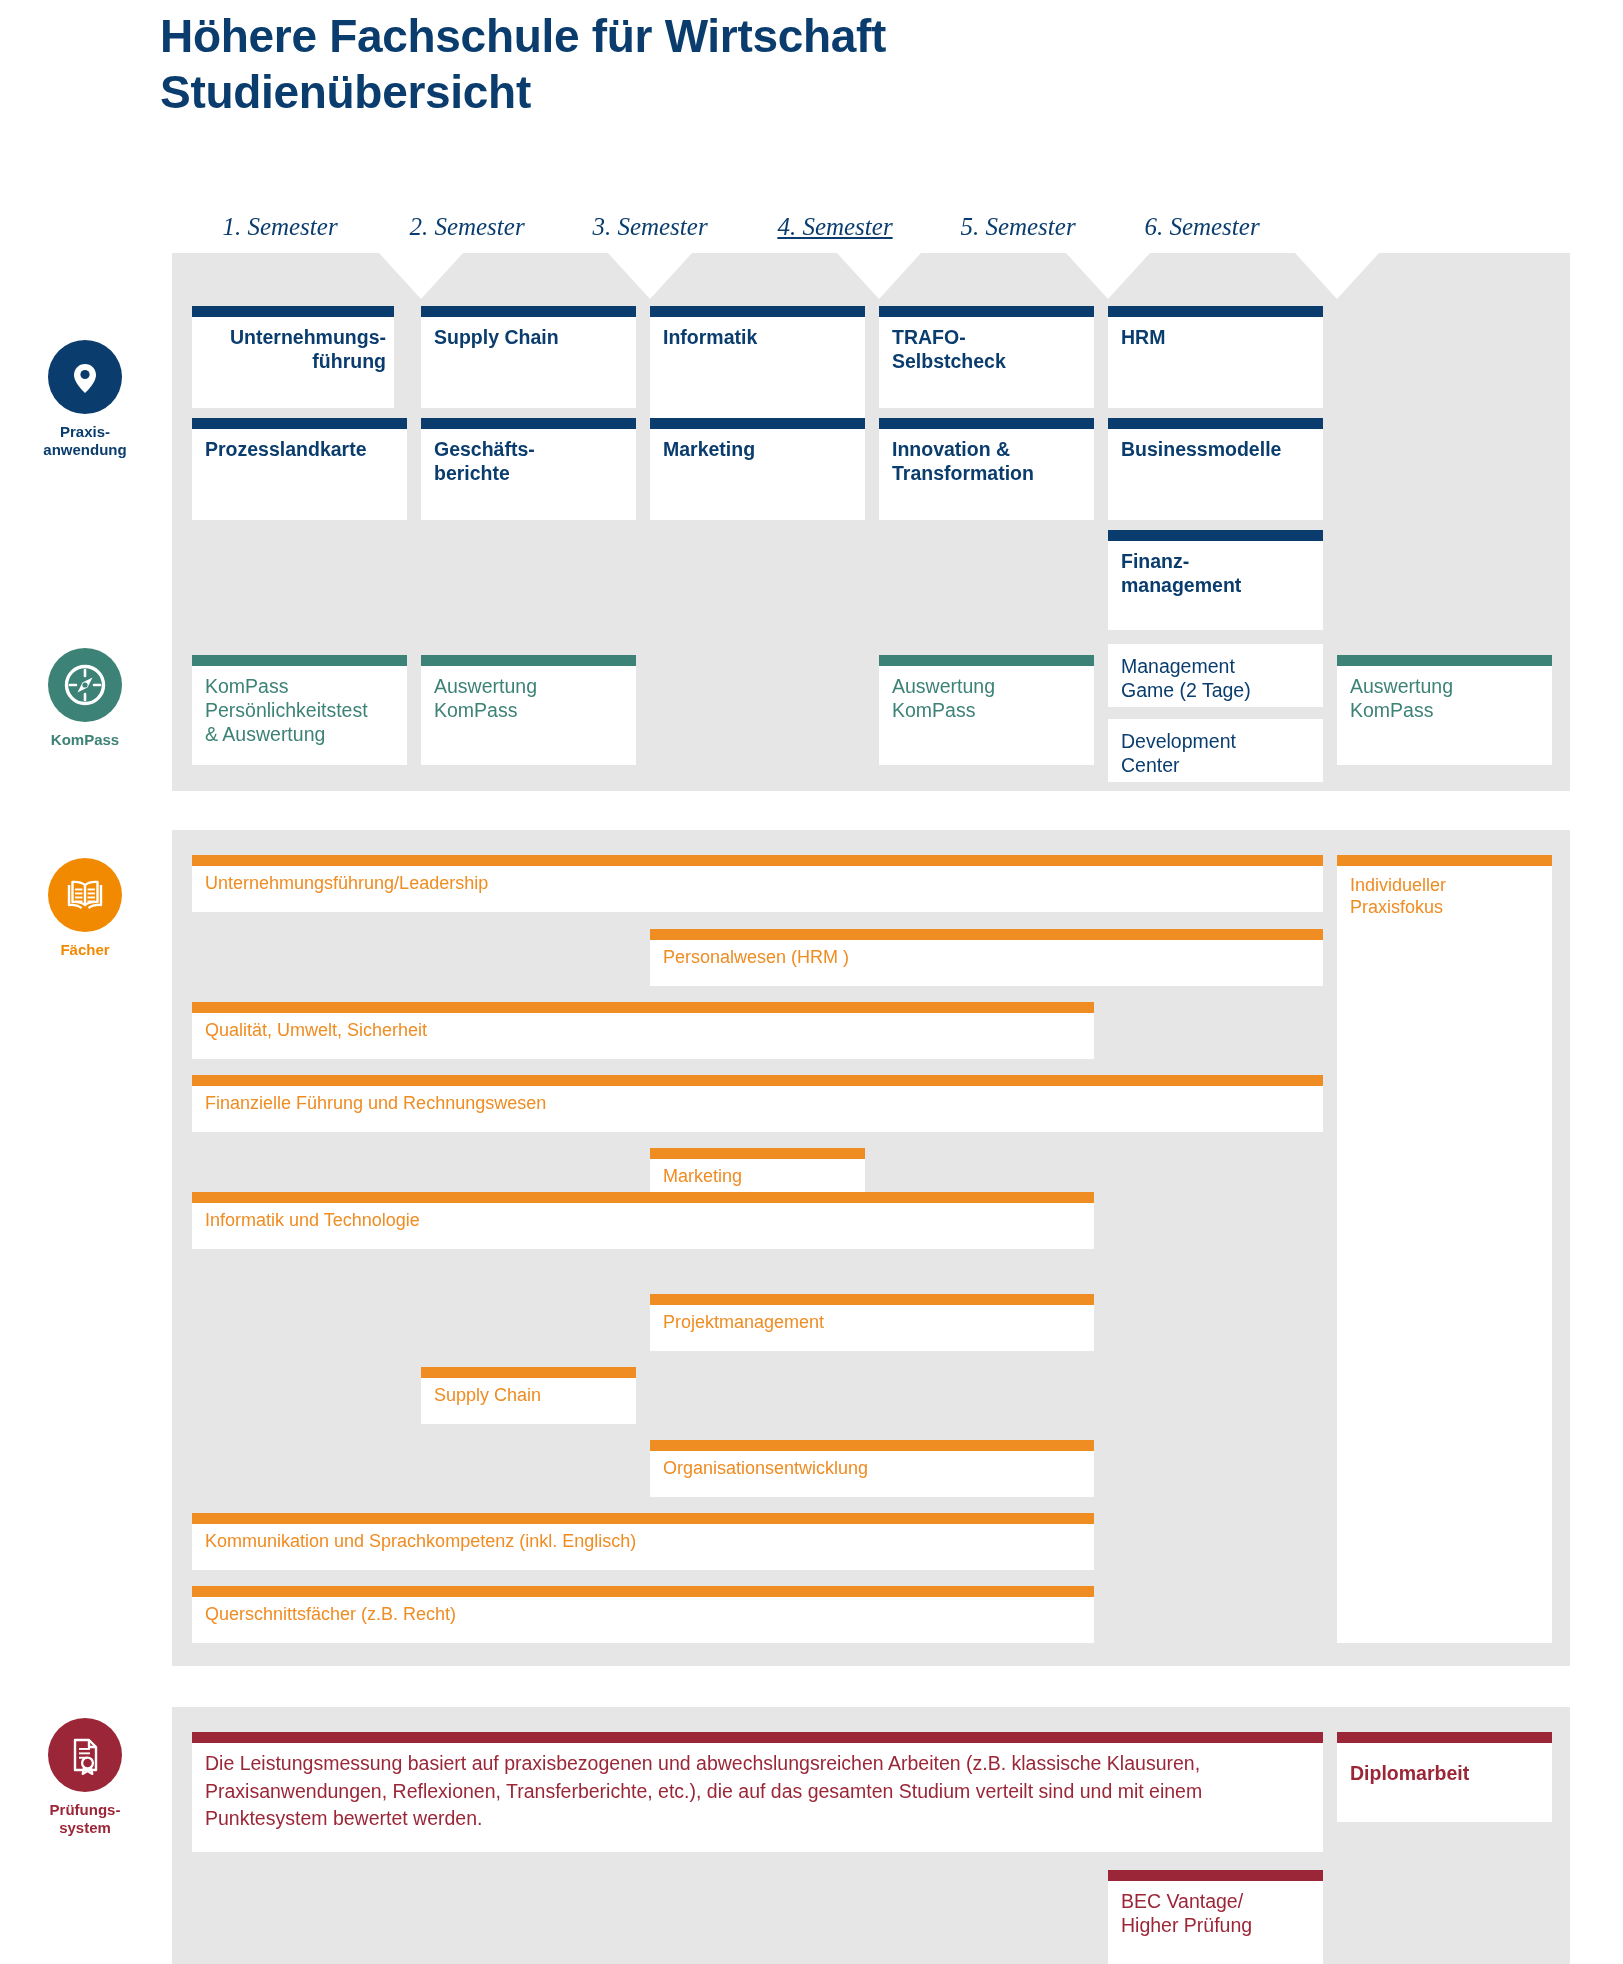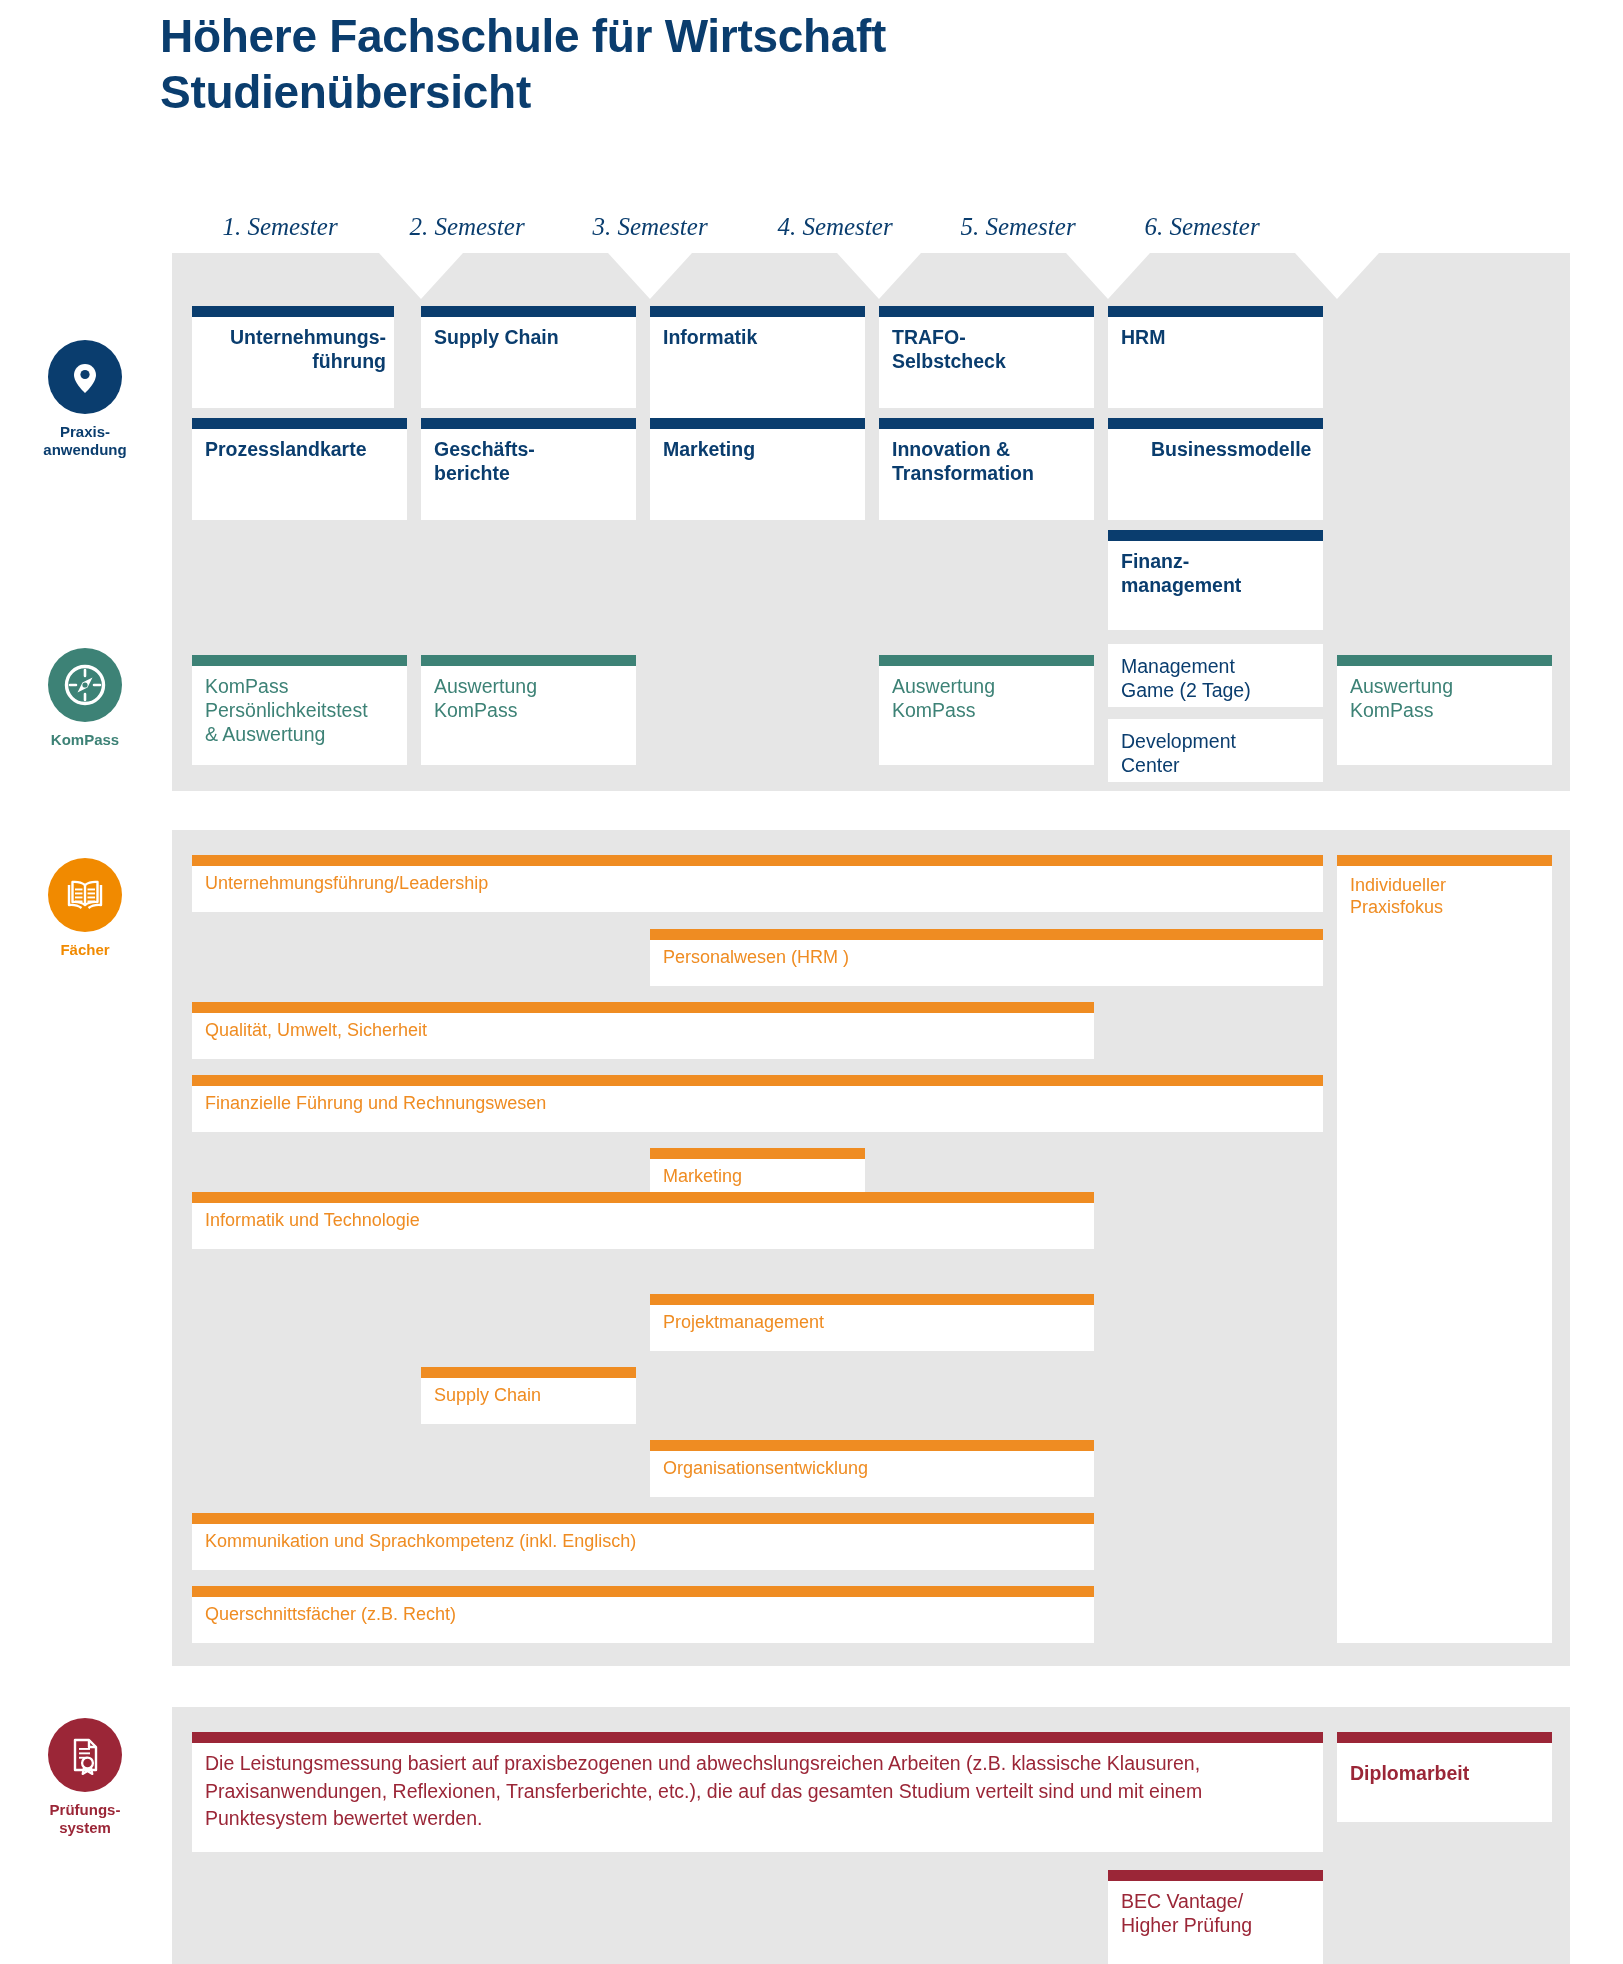--- a/index.html
+++ b/index.html
@@ -161,21 +161,21 @@
 <div id="page">
 
   <div class="title">
     <span class="line">Höhere Fachschule für Wirtschaft</span>
     <span class="line">Studienübersicht</span>
   </div>
 
   <div class="sem-head" style="left:170px;width:220px;">1. Semester</div>
   <div class="sem-head" style="left:357px;width:220px;text-align:center;">2. Semester</div>
   <div class="sem-head" style="left:540px;width:220px;">3. Semester</div>
-  <div class="sem-head" style="left:725px;width:220px;">4. Semester</div>
+  <div class="sem-head" style="left:725px;width:220px;text-decoration:underline;">4. Semester</div>
   <div class="sem-head" style="left:908px;width:220px;">5. Semester</div>
   <div class="sem-head" style="left:1092px;width:220px;">6. Semester</div>
 
   <div class="band" style="left:172px;top:253px;width:1398px;height:538px;">
     <div class="notch" style="left:207px;"></div>
     <div class="notch" style="left:436px;"></div>
     <div class="notch" style="left:665px;"></div>
     <div class="notch" style="left:894px;"></div>
     <div class="notch" style="left:1123px;"></div>
   </div>
@@ -216,21 +216,21 @@
     <div class="bar"></div>
     <div class="txt" style="white-space:pre-line;">Marketing</div>
   </div>
   <div class="card blue" style="left:879px;top:418px;width:215px;height:102px;">
     <div class="bar"></div>
     <div class="txt" style="white-space:pre-line;">Innovation &amp;
 Transformation</div>
   </div>
   <div class="card blue" style="left:1108px;top:418px;width:215px;height:102px;">
     <div class="bar"></div>
-    <div class="txt" style="white-space:pre-line;margin-left:30px;">Businessmodelle</div>
+    <div class="txt" style="white-space:pre-line;">Businessmodelle</div>
   </div>
 
   <div class="card blue" style="left:1108px;top:530px;width:215px;height:100px;">
     <div class="bar"></div>
     <div class="txt" style="white-space:pre-line;">Finanz-
 management</div>
   </div>
 
   <div class="card green" style="left:192px;top:655px;width:215px;height:110px;">
     <div class="bar"></div>

